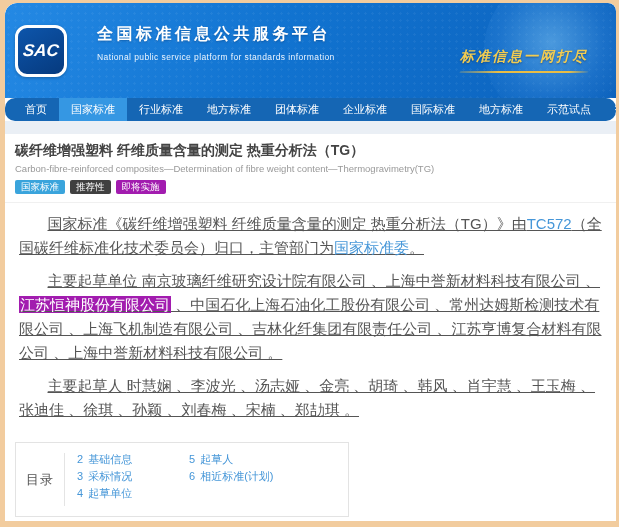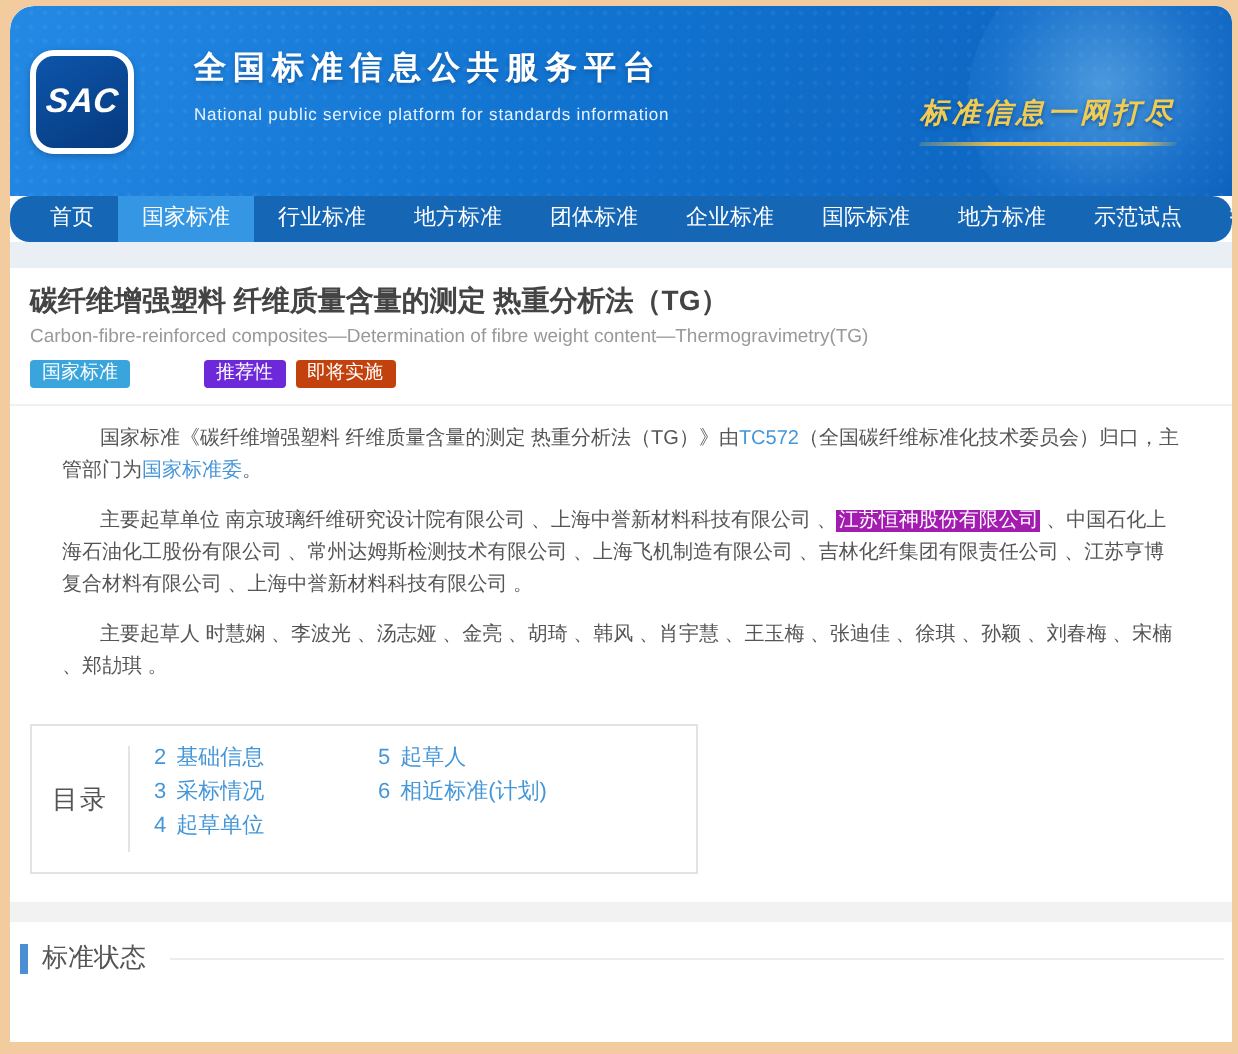--- a/index.html
+++ b/index.html
@@ -74,25 +74,25 @@
 
   
   .content { padding:0 10px; }
   .std-title { font-size:14px; font-weight:bold; color:#444; margin:8px 0 3px; }
   .std-en { font-size:9.5px; color:#999; margin-bottom:6px; }
   .badges { display:flex; gap:5px; margin-bottom:8px; }
   .badge {
     color:#fff; font-size:9.5px; padding:2px 6px; border-radius:2px; line-height:1.1;
   }
   .badge-blue  { background:#3aa4dc; }
-  .badge-green { background:#6d28d9;margin-left:32px; }
-  .badge-impl  { background:#c2410c; }
+  .badge-green { background:#404040; }
+  .badge-impl  { background:#a21caf; }
   .panel-sep { height:1px; background:#f0f0f0; margin:0 -10px 4px; }
 
-  .para { font-size:10px; color:#555; line-height:1.6; margin:9px 16px; }
+  .para { font-size:15px; color:#555; line-height:1.6; margin:9px 4px;text-decoration:underline; }
   .para.indent { text-indent:1.9em; }
   .para a { color:#4596d8; text-decoration:none; }
   .hl { background:#a21caf; color:#fff; padding:0 1px; }
 
   
   .toc {
     display:flex; border:1px solid #e3e3e3; margin:20px 0 0;
     width:332px; min-height:73px; background:#fff;
   }
   .toc-label {

